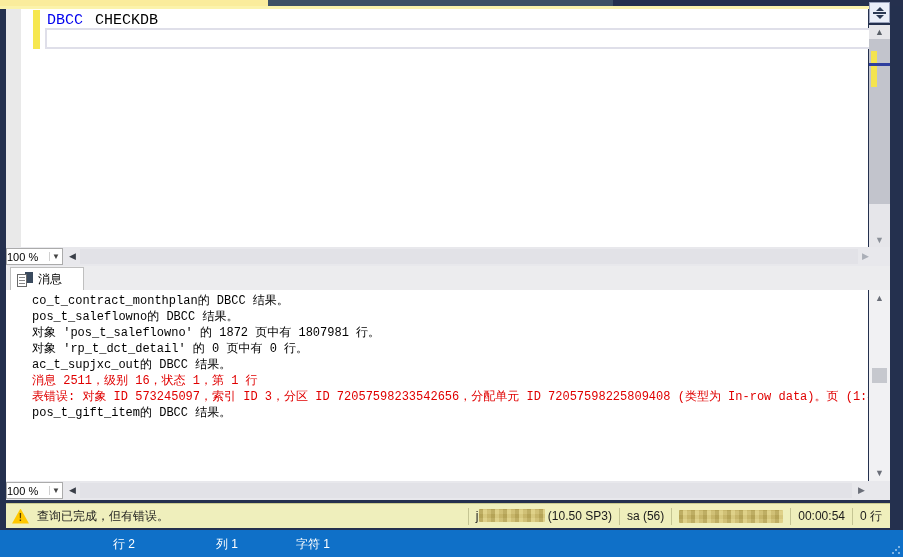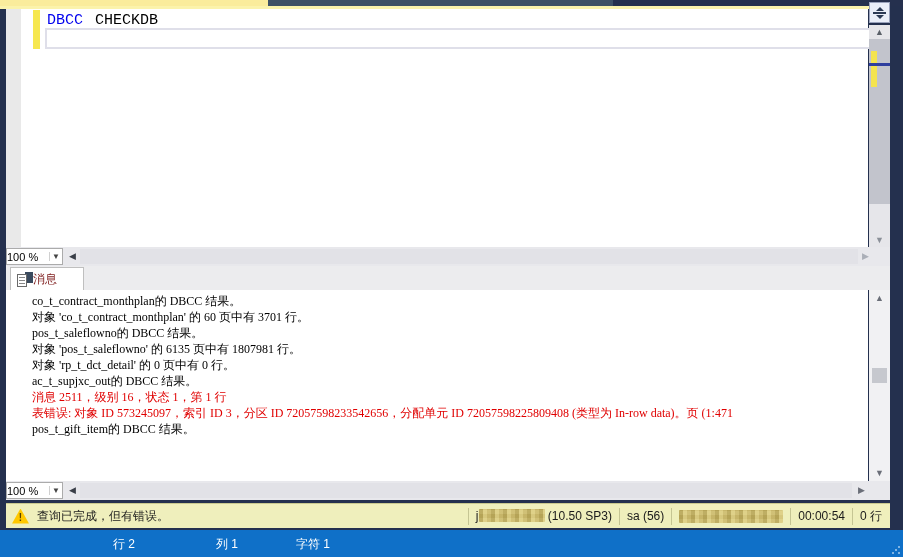--- a/index.html
+++ b/index.html
@@ -61,34 +61,34 @@
   .zoom-combo .caret { width:13px; text-align:center; font-size:8px; color:#444; border-left:1px solid #D0D0D0; }
   .hscroll-left  { position:absolute; left:63px; top:4px; font-size:9px; color:#3A3F48; }
   .hscroll-track-ed { position:absolute; left:74px; top:2px; width:778px; height:15px; background:#E2E2E7; }
   .hscroll-right-ed { position:absolute; left:856px; top:4px; font-size:9px; color:#ABAFB8; }
 
   
   .tabrow { position:absolute; left:6px; top:266px; width:884px; height:24px; background:#ECECEE; }
   .msg-tab {
     position:absolute; left:4px; top:1px; width:74px; height:24px;
     background:#FFFFFF; border:1px solid #BFBFBF; border-bottom:none;
-    display:flex; align-items:center; padding-left:6px;
-    font-size:12px; color:#7f1d1d;
+    display:flex; align-items:center; gap:5px; padding-left:6px;
+    font-size:12px; color:#000000;
   }
   .msg-icon { position:relative; width:16px; height:15px; }
   .msg-icon .page-back { position:absolute; right:0; top:0; width:8px; height:11px; background:#3A4A5E; }
   .msg-icon .page-front { position:absolute; left:0; top:2px; width:10px; height:13px; background:#FFFFFF; border:1px solid #6A6A6A; }
   .msg-icon .l1,.msg-icon .l2,.msg-icon .l3 { position:absolute; left:2px; width:6px; height:1px; background:#888; }
   .msg-icon .l1{top:5px;} .msg-icon .l2{top:8px;} .msg-icon .l3{top:11px;}
 
   
   .messages { position:absolute; left:6px; top:290px; width:862px; height:191px; background:#FFFFFF; overflow:hidden; }
   .msg-line {
     position:relative; margin-left:26px; height:16px; line-height:16px;
-    font-family:Liberation Serif, serif;
+    font-family:Liberation Mono, monospace;
     font-size:12px; color:#000; white-space:pre;
   }
   .msg-line.err { color:#E00000; }
   .messages-inner { padding-top:3px; }
 
   
   .vscroll-msgs { position:absolute; left:869px; top:290px; width:21px; height:191px; background:#F1F1F3; }
   .vscroll-msgs .arrow-up { position:absolute; top:3px; left:0; width:21px; text-align:center; font-size:9px; color:#6A6E78; }
   .vscroll-msgs .thumb { position:absolute; top:78px; left:3px; width:15px; height:15px; background:#C6C8CE; }
   .vscroll-msgs .arrow-dn { position:absolute; bottom:3px; left:0; width:21px; text-align:center; font-size:9px; color:#6A6E78; }
@@ -187,23 +187,22 @@
       <div class="l2"></div>
       <div class="l3"></div>
     </div>
     <span>消息</span>
   </div>
 </div>
 
 <div class="messages">
   <div class="messages-inner">
     <div class="msg-line">co_t_contract_monthplan的 DBCC 结果。</div>
-    <div class="msg-line">对象 'co_t_contract_monthplan' 的 60 页中有 3701 行。</div>
     <div class="msg-line">pos_t_saleflowno的 DBCC 结果。</div>
-    <div class="msg-line">对象 'pos_t_saleflowno' 的 6135 页中有 1807981 行。</div>
+    <div class="msg-line">对象 'pos_t_saleflowno' 的 1872 页中有 1807981 行。</div>
     <div class="msg-line">对象 'rp_t_dct_detail' 的 0 页中有 0 行。</div>
     <div class="msg-line">ac_t_supjxc_out的 DBCC 结果。</div>
     <div class="msg-line err">消息 2511，级别 16，状态 1，第 1 行</div>
     <div class="msg-line err">表错误: 对象 ID 573245097，索引 ID 3，分区 ID 72057598233542656，分配单元 ID 72057598225809408 (类型为 In-row data)。页 (1:471</div>
     <div class="msg-line">pos_t_gift_item的 DBCC 结果。</div>
   </div>
 </div>
 
 <div class="vscroll-msgs">
   <div class="arrow-up">▲</div>

